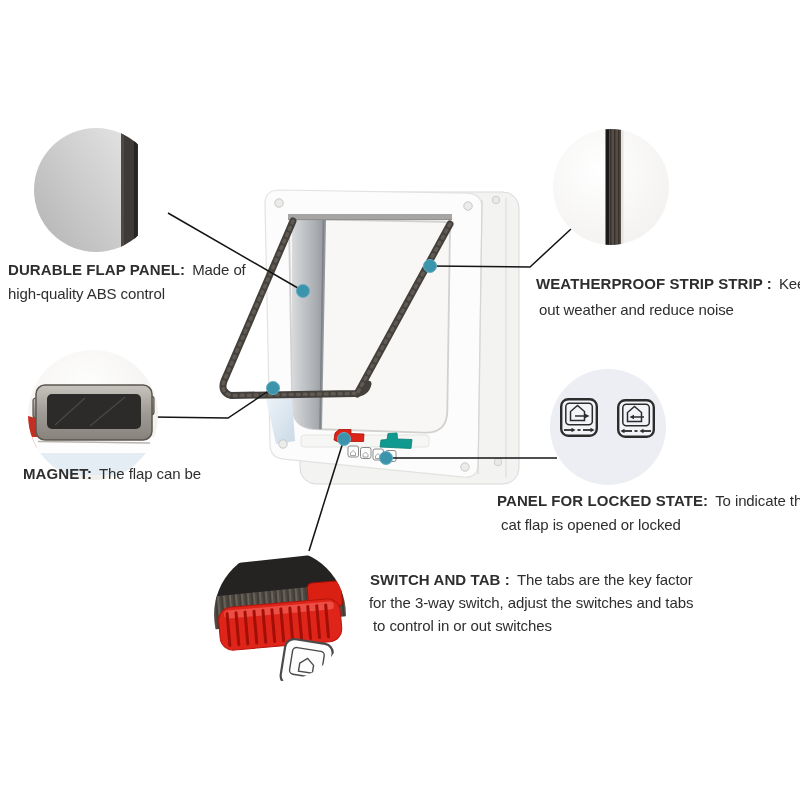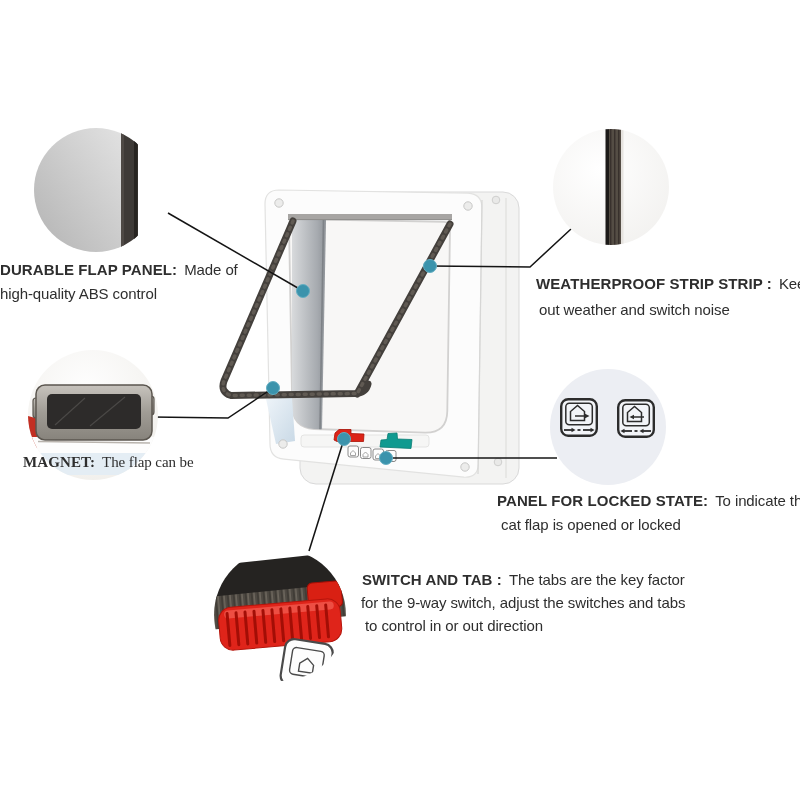--- a/index.html
+++ b/index.html
@@ -241,38 +241,38 @@
 
   <g fill="#3b93ac" stroke="#64aec2" stroke-width="1">
     <circle cx="303" cy="291" r="6.5"></circle>
     <circle cx="430" cy="266" r="6.5"></circle>
     <circle cx="273" cy="388" r="6.5"></circle>
     <circle cx="344" cy="439" r="6.5"></circle>
     <circle cx="386" cy="458" r="6.5"></circle>
   </g>
 </svg>
 
-  <div class="callout c1" style="left:0;top:258px;">
+  <div class="callout c1" style="left:8px;top:258px;">
     <div class="ln"><span class="ttl">DURABLE FLAP PANEL:</span><span class="dsc">Made of</span></div>
     <div class="ln"><span>high-quality ABS control</span></div>
   </div>
 
   <div class="callout c2" style="left:536px;top:271px;">
     <div class="ln" style="height:26px;line-height:26px;"><span class="ttl">WEATHERPROOF STRIP STRIP :</span><span class="dsc">Keep</span></div>
-    <div class="ln" style="height:26px;line-height:26px;margin-left:3px;"><span>out weather and switch noise</span></div>
-  </div>
-
-  <div class="callout c3" style="left:23px;top:450px;font-family:Liberation Serif, serif;">
+    <div class="ln" style="height:26px;line-height:26px;margin-left:3px;"><span>out weather and reduce noise</span></div>
+  </div>
+
+  <div class="callout c3" style="left:23px;top:462px;">
     <div class="ln"><span class="ttl">MAGNET:</span><span class="dsc">The flap can be</span></div>
   </div>
 
   <div class="callout c4" style="left:497px;top:489px;">
     <div class="ln"><span class="ttl">PANEL FOR LOCKED STATE:</span><span class="dsc">To indicate the</span></div>
     <div class="ln ln2"><span>cat flap is opened or locked</span></div>
   </div>
 
-  <div class="callout c5" style="left:362px;top:568px;">
+  <div class="callout c5" style="left:370px;top:568px;">
     <div class="ln"><span class="ttl">SWITCH AND TAB :</span><span class="dsc">The tabs are the key factor</span></div>
-    <div class="ln ln2"><span>for the 9-way switch, adjust the switches and tabs</span></div>
-    <div class="ln ln3"><span>to control in or out direction</span></div>
+    <div class="ln ln2"><span>for the 3-way switch, adjust the switches and tabs</span></div>
+    <div class="ln ln3"><span>to control in or out switches</span></div>
   </div>
 
 </div>
 
 </body></html>

